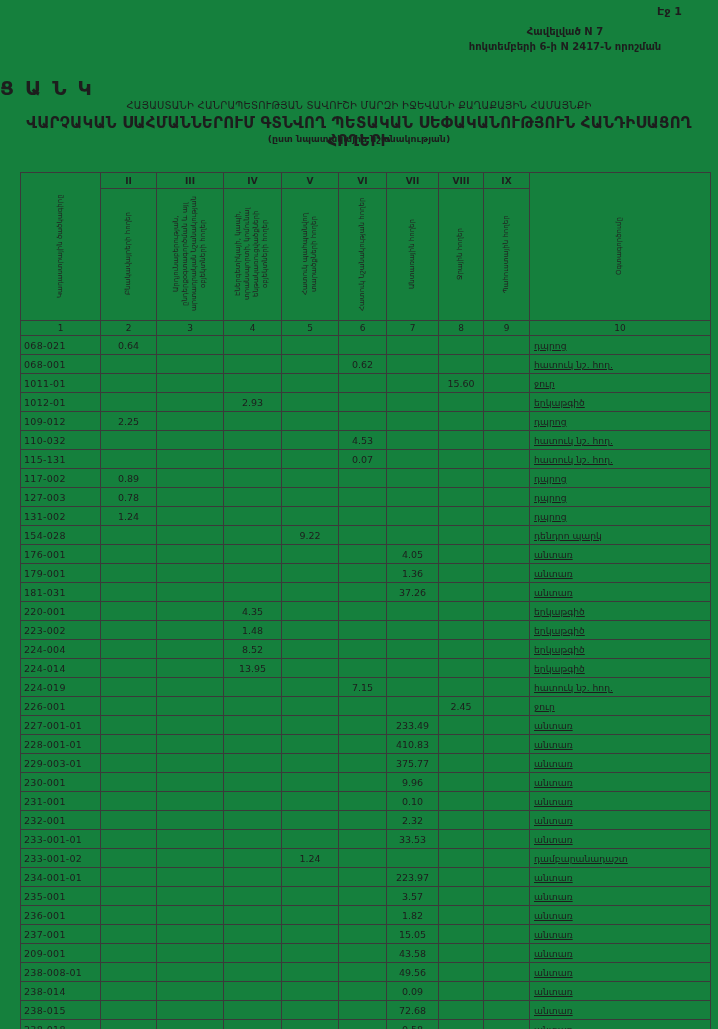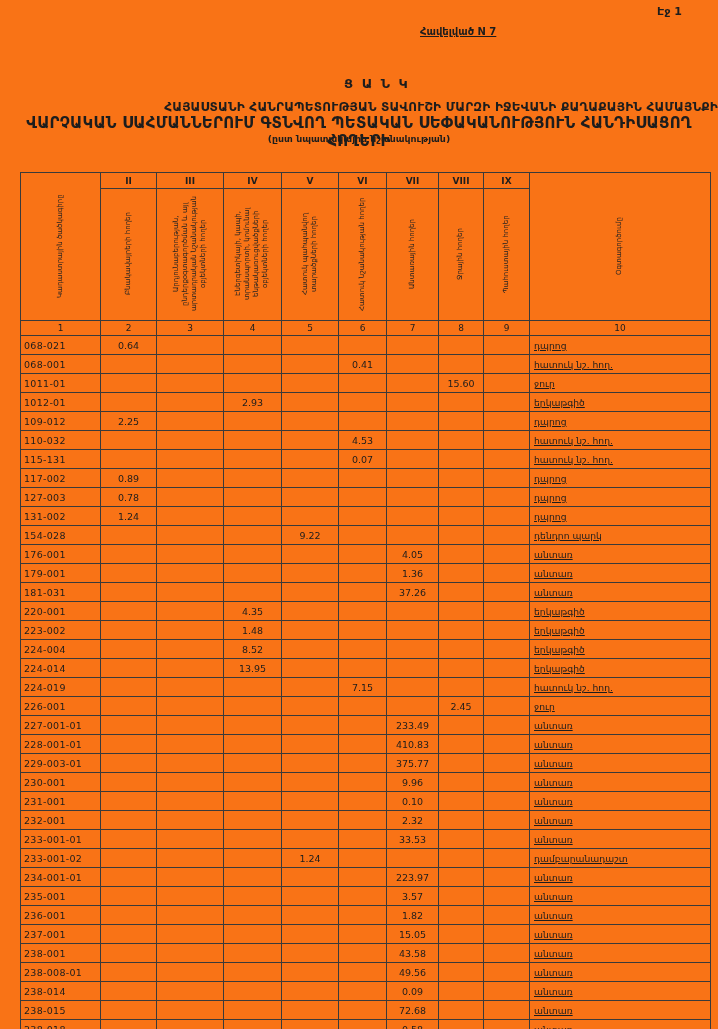--- a/index.html
+++ b/index.html
@@ -1,38 +1,38 @@
 <!DOCTYPE html>
 <html><head>
 <meta charset="utf-8">
 <style>
   * { margin:0; padding:0; box-sizing:border-box; }
   html,body { background:#e8e8e6; }
   .page {
     position:relative;
     width:718px; height:1029px;
     margin:0 auto;
-    background:#f97316;
+    background:#15803d;
     font-family:"DejaVu Sans", sans-serif;
     color:#1d1d1d;
     overflow:hidden;
   }
   .page-num {
     position:absolute; top:5px; right:36px;
     font-size:11px; font-weight:bold;
   }
   .decree-block {
     position:absolute; top:25px; right:8px; width:290px;
-    text-align:left; font-size:10px; font-weight:bold; line-height:1.45;text-decoration:underline;
+    text-align:center; font-size:10px; font-weight:bold; line-height:1.45;
   }
   .doc-title {
     position:absolute; top:76px; left:0; width:100%;
-    text-align:center; font-size:13px; font-weight:bold; letter-spacing:2px;padding-left:36px;
+    font-size:20px; font-weight:bold; letter-spacing:2px;
   }
-  .subtitle1 { position:absolute; top:100px; left:0; width:100%; text-align:right; font-size:12px; font-weight:bold; letter-spacing:0.2px; }
+  .subtitle1 { position:absolute; top:100px; left:0; width:100%; text-align:center; font-size:10px; font-weight:normal; letter-spacing:0.2px; }
   .subtitle2 { position:absolute; top:114px; left:0; width:100%; text-align:center; font-size:15px; font-weight:bold; letter-spacing:0.2px; }
   .subtitle3 { position:absolute; top:133px; left:0; width:100%; text-align:center; font-size:9.4px; font-weight:bold; }
 
   table.land {
     position:absolute; top:172px; left:20px;
     width:690px;
     border-collapse:collapse; table-layout:fixed;
     font-size:9.5px;
   }
   table.land td { border:1px solid #3a3a3a; overflow:hidden; }
@@ -72,20 +72,21 @@
 </style>
 </head>
 <body>
 
 <div class="page">
 
   <div class="page-num">Էջ 1</div>
 
   <div class="decree-block">
     <div>Հավելված N 7</div>
+    <div>հոկտեմբերի 6-ի N 2417-Ն որոշման</div>
   </div>
 
   <div class="doc-title">Ց Ա Ն Կ</div>
   <div class="subtitle1">ՀԱՅԱՍՏԱՆԻ ՀԱՆՐԱՊԵՏՈՒԹՅԱՆ ՏԱՎՈՒՇԻ ՄԱՐԶԻ ԻՋԵՎԱՆԻ ՔԱՂԱՔԱՅԻՆ ՀԱՄԱՅՆՔԻ</div>
   <div class="subtitle2">ՎԱՐՉԱԿԱՆ ՍԱՀՄԱՆՆԵՐՈՒՄ ԳՏՆՎՈՂ ՊԵՏԱԿԱՆ ՍԵՓԱԿԱՆՈՒԹՅՈՒՆ ՀԱՆԴԻՍԱՑՈՂ ՀՈՂԵՐԻ</div>
   <div class="subtitle3">(ըստ նպատակային նշանակության)</div>
 
   <table class="land">
     <colgroup>
       <col class="w1">
@@ -147,21 +148,21 @@
           <td class="val"></td>
           <td class="val"></td>
           <td class="usage">դպրոց</td>
         </tr>
         <tr>
           <td class="code">068-001</td>
           <td class="val"></td>
           <td class="val"></td>
           <td class="val"></td>
           <td class="val"></td>
-          <td class="val">0.41</td>
+          <td class="val">0.62</td>
           <td class="val"></td>
           <td class="val"></td>
           <td class="val"></td>
           <td class="usage">հատուկ նշ. հող.</td>
         </tr>
         <tr>
           <td class="code">1011-01</td>
           <td class="val"></td>
           <td class="val"></td>
           <td class="val"></td>
@@ -514,21 +515,21 @@
           <td class="val"></td>
           <td class="val"></td>
           <td class="val"></td>
           <td class="val"></td>
           <td class="val">15.05</td>
           <td class="val"></td>
           <td class="val"></td>
           <td class="usage">անտառ</td>
         </tr>
         <tr>
-          <td class="code">238-001</td>
+          <td class="code">209-001</td>
           <td class="val"></td>
           <td class="val"></td>
           <td class="val"></td>
           <td class="val"></td>
           <td class="val"></td>
           <td class="val">43.58</td>
           <td class="val"></td>
           <td class="val"></td>
           <td class="usage">անտառ</td>
         </tr>

